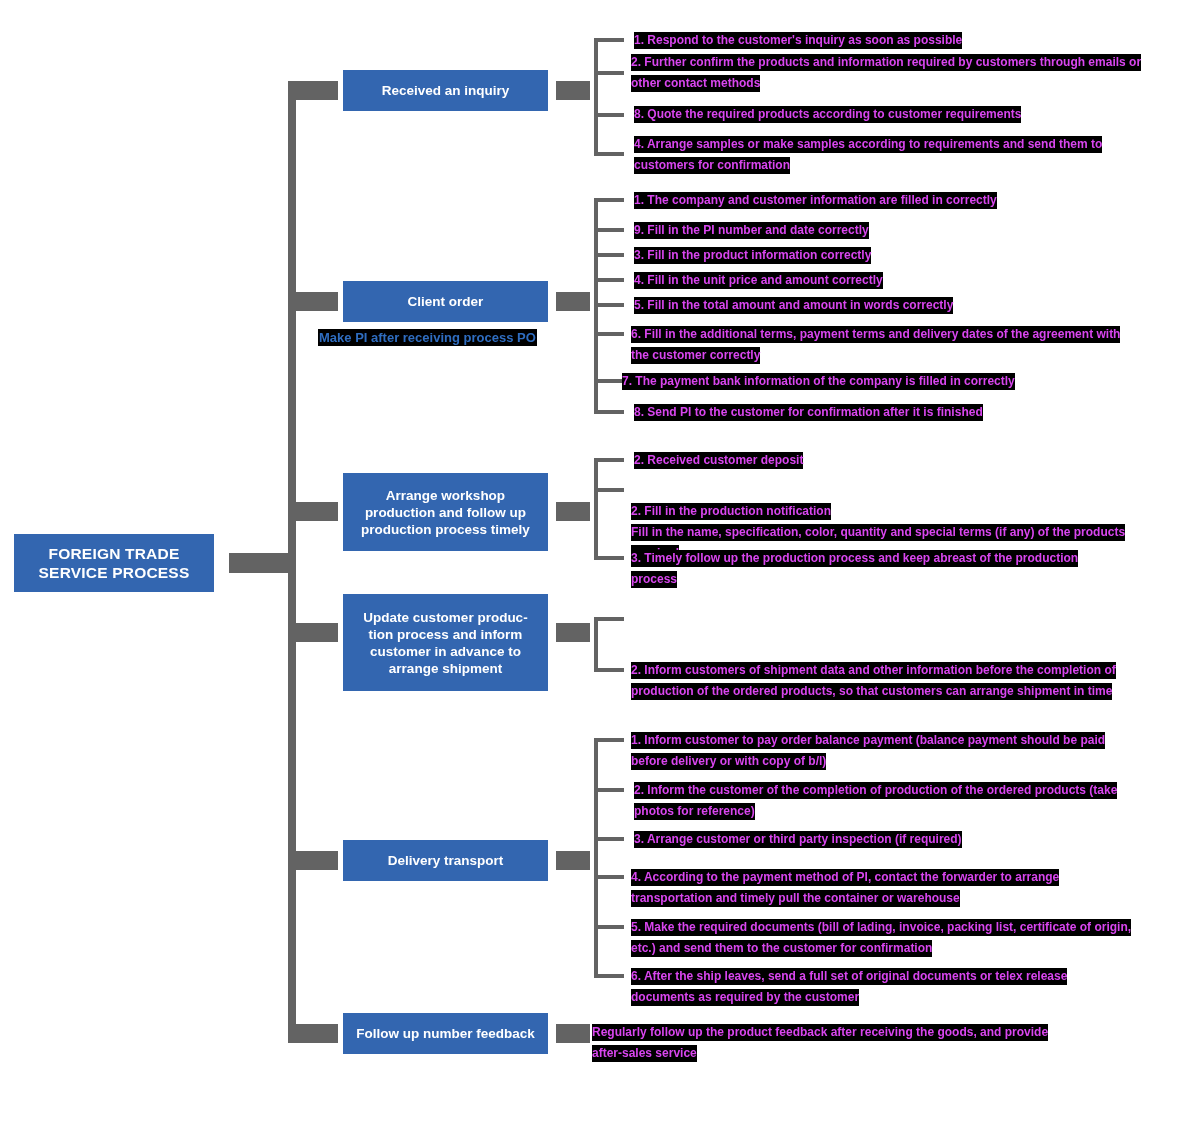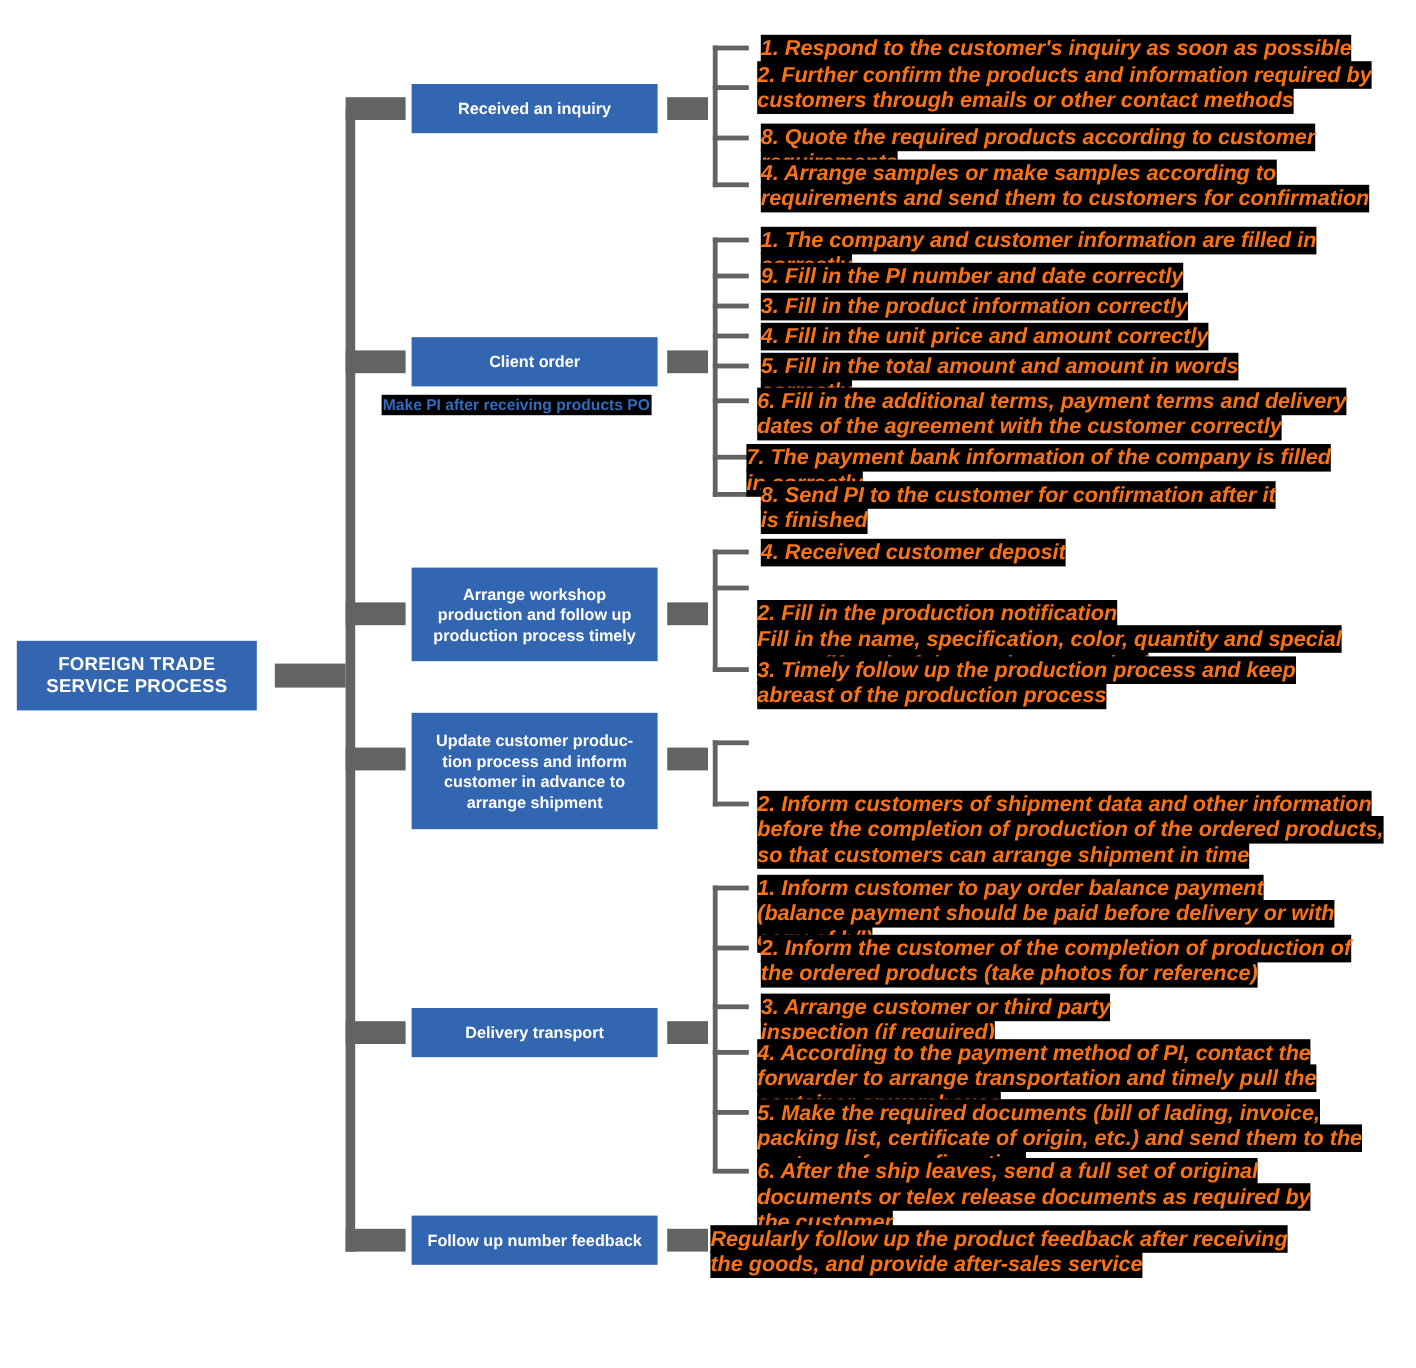--- a/index.html
+++ b/index.html
@@ -91,26 +91,25 @@
   .bracket-h{
     position:absolute;
     height:4px;
     background:#636363;
     width:30px;
   }
 
   
   .leaf{
     position:absolute;
-    font-size:18px;
-    font-weight:bold;
-    color:#f97316;
+    font-size:12px;
+    font-weight:bold;
+    color:#d946ef;
     line-height:21px;
     box-sizing:border-box;
-    font-style:italic;
   }
   .leaf span.hl{
     background:#000000;
     box-decoration-break:clone;
     -webkit-box-decoration-break:clone;
     padding:1px 0 2px 0;
   }
 </style>
 </head>
 <body>
@@ -137,21 +136,21 @@
     <span class="hl">1. Respond to the customer's inquiry as soon as possible</span></div>
   <div class="leaf" style="left:631px;top:52px;width:528px;">
     <span class="hl">2. Further confirm the products and information required by customers through emails or other contact methods</span></div>
   <div class="leaf" style="left:634px;top:104px;width:520px;">
     <span class="hl">8. Quote the required products according to customer requirements</span></div>
   <div class="leaf" style="left:634px;top:134px;width:525px;">
     <span class="hl">4. Arrange samples or make samples according to requirements and send them to customers for confirmation</span></div>
 
   <div class="branch-stub-left" style="left:288px;top:292px;"></div>
   <div class="topic-box" style="left:343px;top:281px;width:205px;height:41px;">Client order</div>
-  <div class="topic-note" style="left:318px;top:329px;">Make PI after receiving products PO</div>
+  <div class="topic-note" style="left:318px;top:329px;">Make PI after receiving process PO</div>
   <div class="branch-stub-right" style="left:556px;top:292px;"></div>
 
   <div class="bracket-v" style="left:594px;top:198px;height:216px;"></div>
   <div class="bracket-h" style="left:594px;top:198px;"></div>
   <div class="bracket-h" style="left:594px;top:228px;"></div>
   <div class="bracket-h" style="left:594px;top:253px;"></div>
   <div class="bracket-h" style="left:594px;top:278px;"></div>
   <div class="bracket-h" style="left:594px;top:303px;"></div>
   <div class="bracket-h" style="left:594px;top:332px;"></div>
   <div class="bracket-h" style="left:594px;top:379px;"></div>
@@ -179,21 +178,21 @@
 production and follow up
 production process timely</div>
   <div class="branch-stub-right" style="left:556px;top:502px;"></div>
 
   <div class="bracket-v" style="left:594px;top:458px;height:102px;"></div>
   <div class="bracket-h" style="left:594px;top:458px;"></div>
   <div class="bracket-h" style="left:594px;top:488px;"></div>
   <div class="bracket-h" style="left:594px;top:556px;"></div>
 
   <div class="leaf" style="left:634px;top:450px;width:300px;">
-    <span class="hl">4. Received customer deposit</span></div>
+    <span class="hl">2. Received customer deposit</span></div>
   <div class="leaf" style="left:631px;top:480px;width:539px;white-space:pre-line;">
     <span class="hl">2. Fill in the production notification
 Fill in the name, specification, color, quantity and special terms (if any) of the products required</span></div>
   <div class="leaf" style="left:631px;top:548px;width:477px;">
     <span class="hl">3. Timely follow up the production process and keep abreast of the production process</span></div>
 
   <div class="branch-stub-left" style="left:288px;top:623px;"></div>
   <div class="topic-box" style="left:343px;top:594px;width:205px;height:97px;">Update customer produc-
 tion process and inform
 customer in advance to

